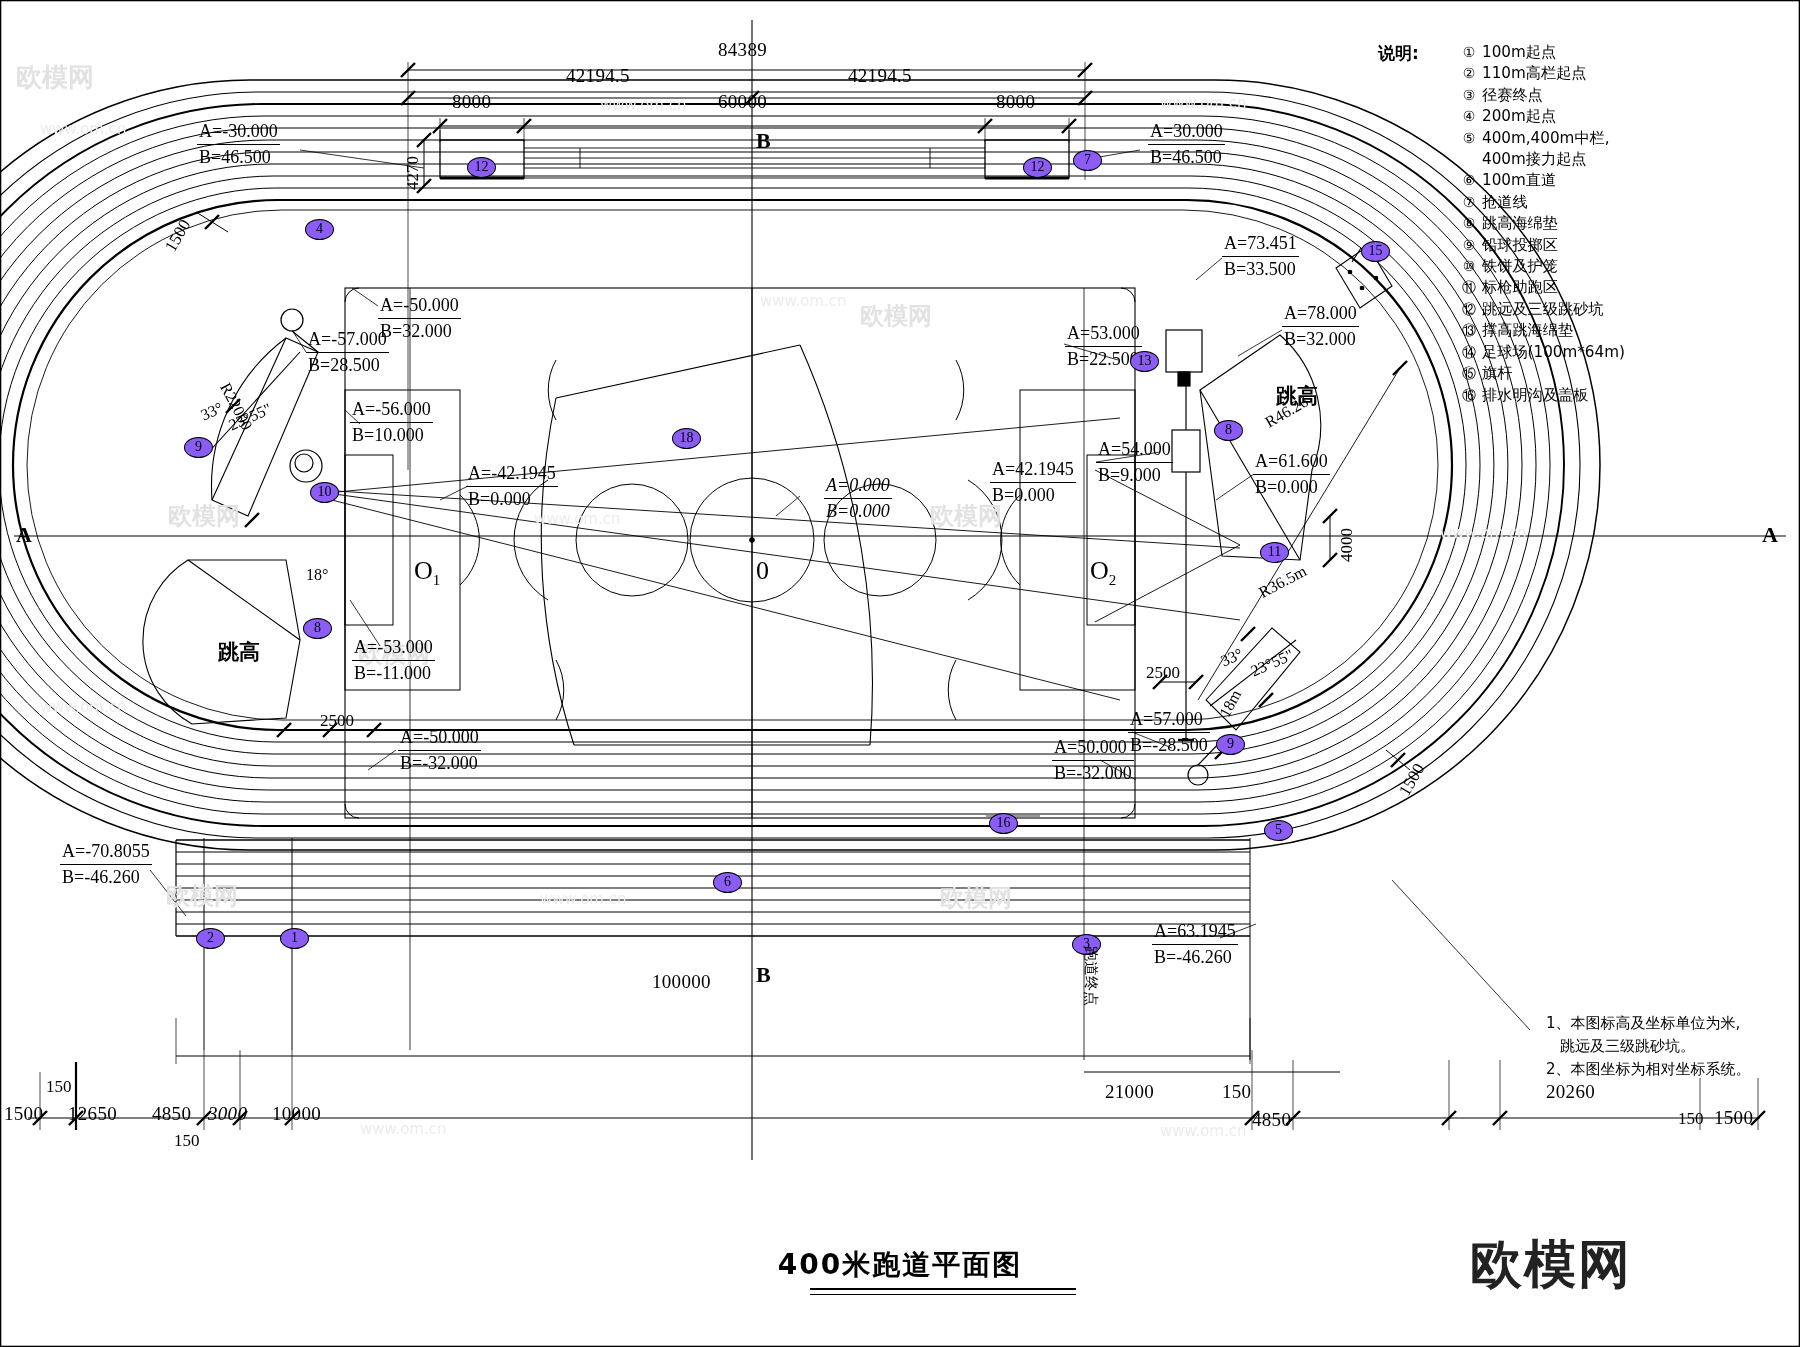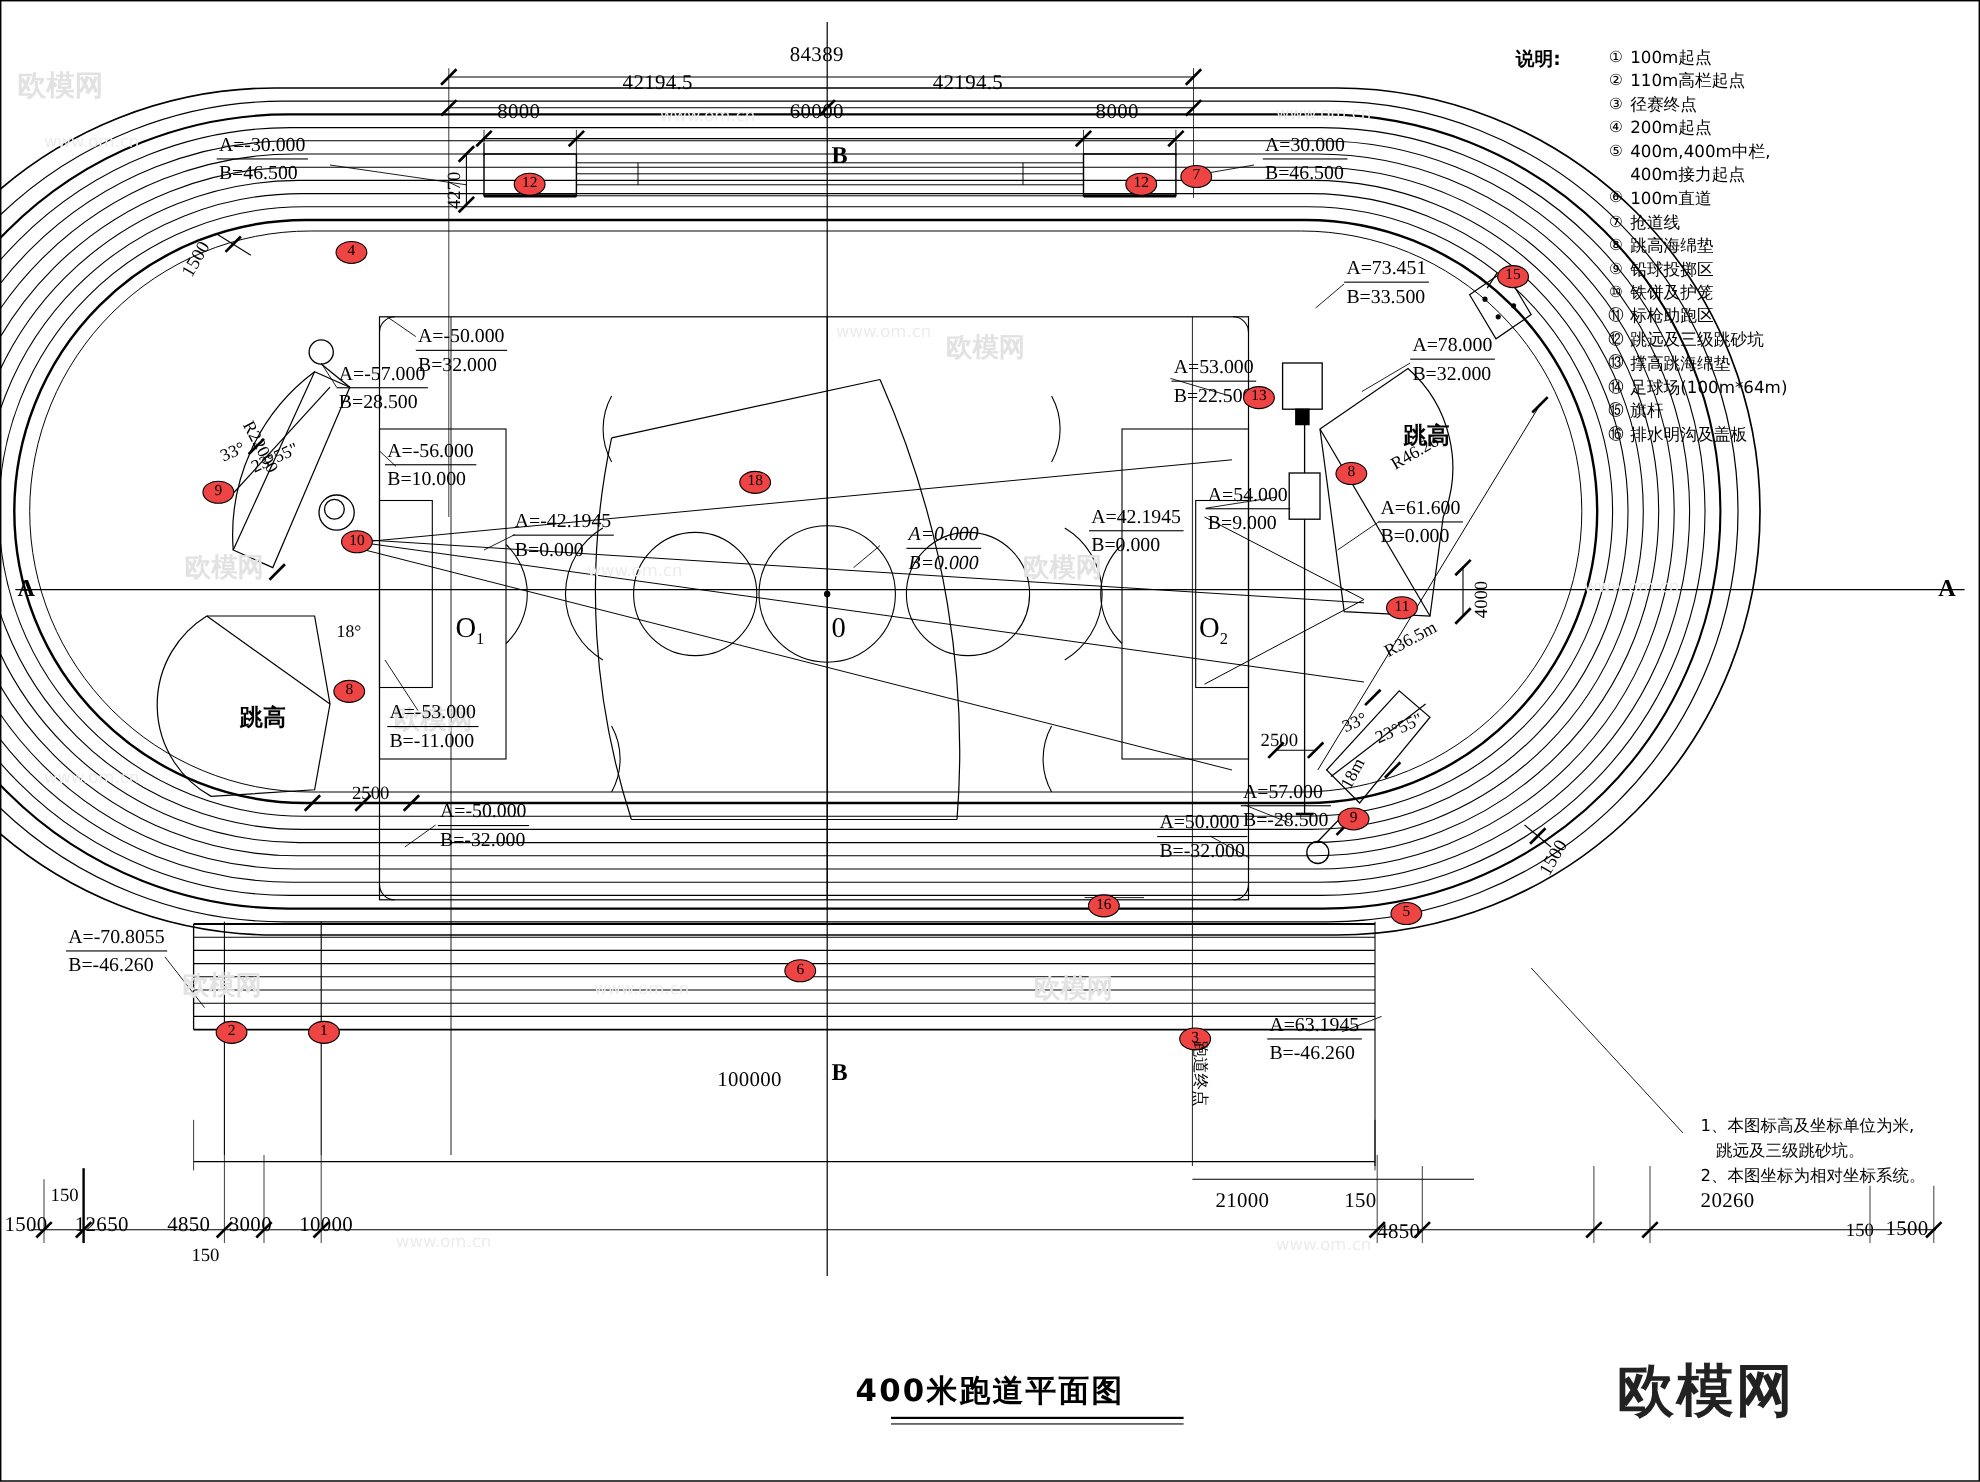--- a/index.html
+++ b/index.html
@@ -37,21 +37,21 @@
          border-top:1.2px solid #000;}
   .wm{position:absolute;color:#ececec;font-family:"DejaVu Sans",sans-serif;
       font-size:15px;pointer-events:none;user-select:none;white-space:nowrap;}
   .wm-big{position:absolute;color:#e2e2e2;font-family:"DejaVu Sans",sans-serif;
       font-weight:bold;font-size:15px;pointer-events:none;user-select:none;}
   .wm-logo{position:absolute;left:1470px;top:1230px;color:#222;
       font-family:"DejaVu Sans",sans-serif;font-weight:bold;font-size:52px;
       letter-spacing:2px;}
   .bubble{position:absolute;width:27px;height:19px;border:1.2px solid #000;
           border-radius:50%;font-family:"Liberation Serif",serif;font-size:14px;
-          text-align:center;line-height:18px;background:#ef4444;}
+          text-align:center;line-height:18px;background:#8b5cf6;}
   .rot{transform-origin:0 0;}
   .axis-lbl{position:absolute;font-family:"Liberation Serif",serif;font-size:22px;font-weight:bold;}
   .zone{position:absolute;font-family:"DejaVu Sans",sans-serif;font-size:21px;font-weight:bold;}
   .oc{position:absolute;font-family:"Liberation Serif",serif;font-size:26px;}
   .oc sub{font-size:15px;}
   .rlab{position:absolute;font-family:"Liberation Serif",serif;font-size:16px;}
 </style>
 </head>
 <body>
 
@@ -381,21 +381,21 @@
 <div class="txt dim-sm rot" style="left:162px;top:246px;transform:rotate(-60deg);">1500</div>
 <div class="txt dim-sm rot" style="left:1396px;top:790px;transform:rotate(-60deg);">1500</div>
 <div class="txt dim-sm rot" style="left:1338px;top:562px;transform:rotate(-90deg);">4000</div>
 <div class="txt dim-sm" style="left:320px;top:712px;">2500</div>
 <div class="txt dim-sm" style="left:1146px;top:664px;">2500</div>
 
 <div class="txt dim" style="left:652px;top:972px;">100000</div>
 <div class="txt dim" style="left:4px;top:1104px;">1500</div>
 <div class="txt dim" style="left:68px;top:1104px;">12650</div>
 <div class="txt dim" style="left:152px;top:1104px;">4850</div>
-<div class="txt dim" style="left:208px;top:1104px;">3000</div>
+<div class="txt dim" style="left:208px;top:1104px;font-style:italic;">3000</div>
 <div class="txt dim" style="left:272px;top:1104px;">10000</div>
 <div class="txt dim-sm" style="left:46px;top:1078px;">150</div>
 <div class="txt dim-sm" style="left:174px;top:1132px;">150</div>
 <div class="txt dim" style="left:1105px;top:1082px;">21000</div>
 <div class="txt dim" style="left:1222px;top:1082px;">150</div>
 <div class="txt dim" style="left:1252px;top:1110px;">4850</div>
 <div class="txt dim" style="left:1546px;top:1082px;">20260</div>
 <div class="txt dim-sm" style="left:1678px;top:1110px;">150</div>
 <div class="txt dim" style="left:1714px;top:1108px;">1500</div>
 

